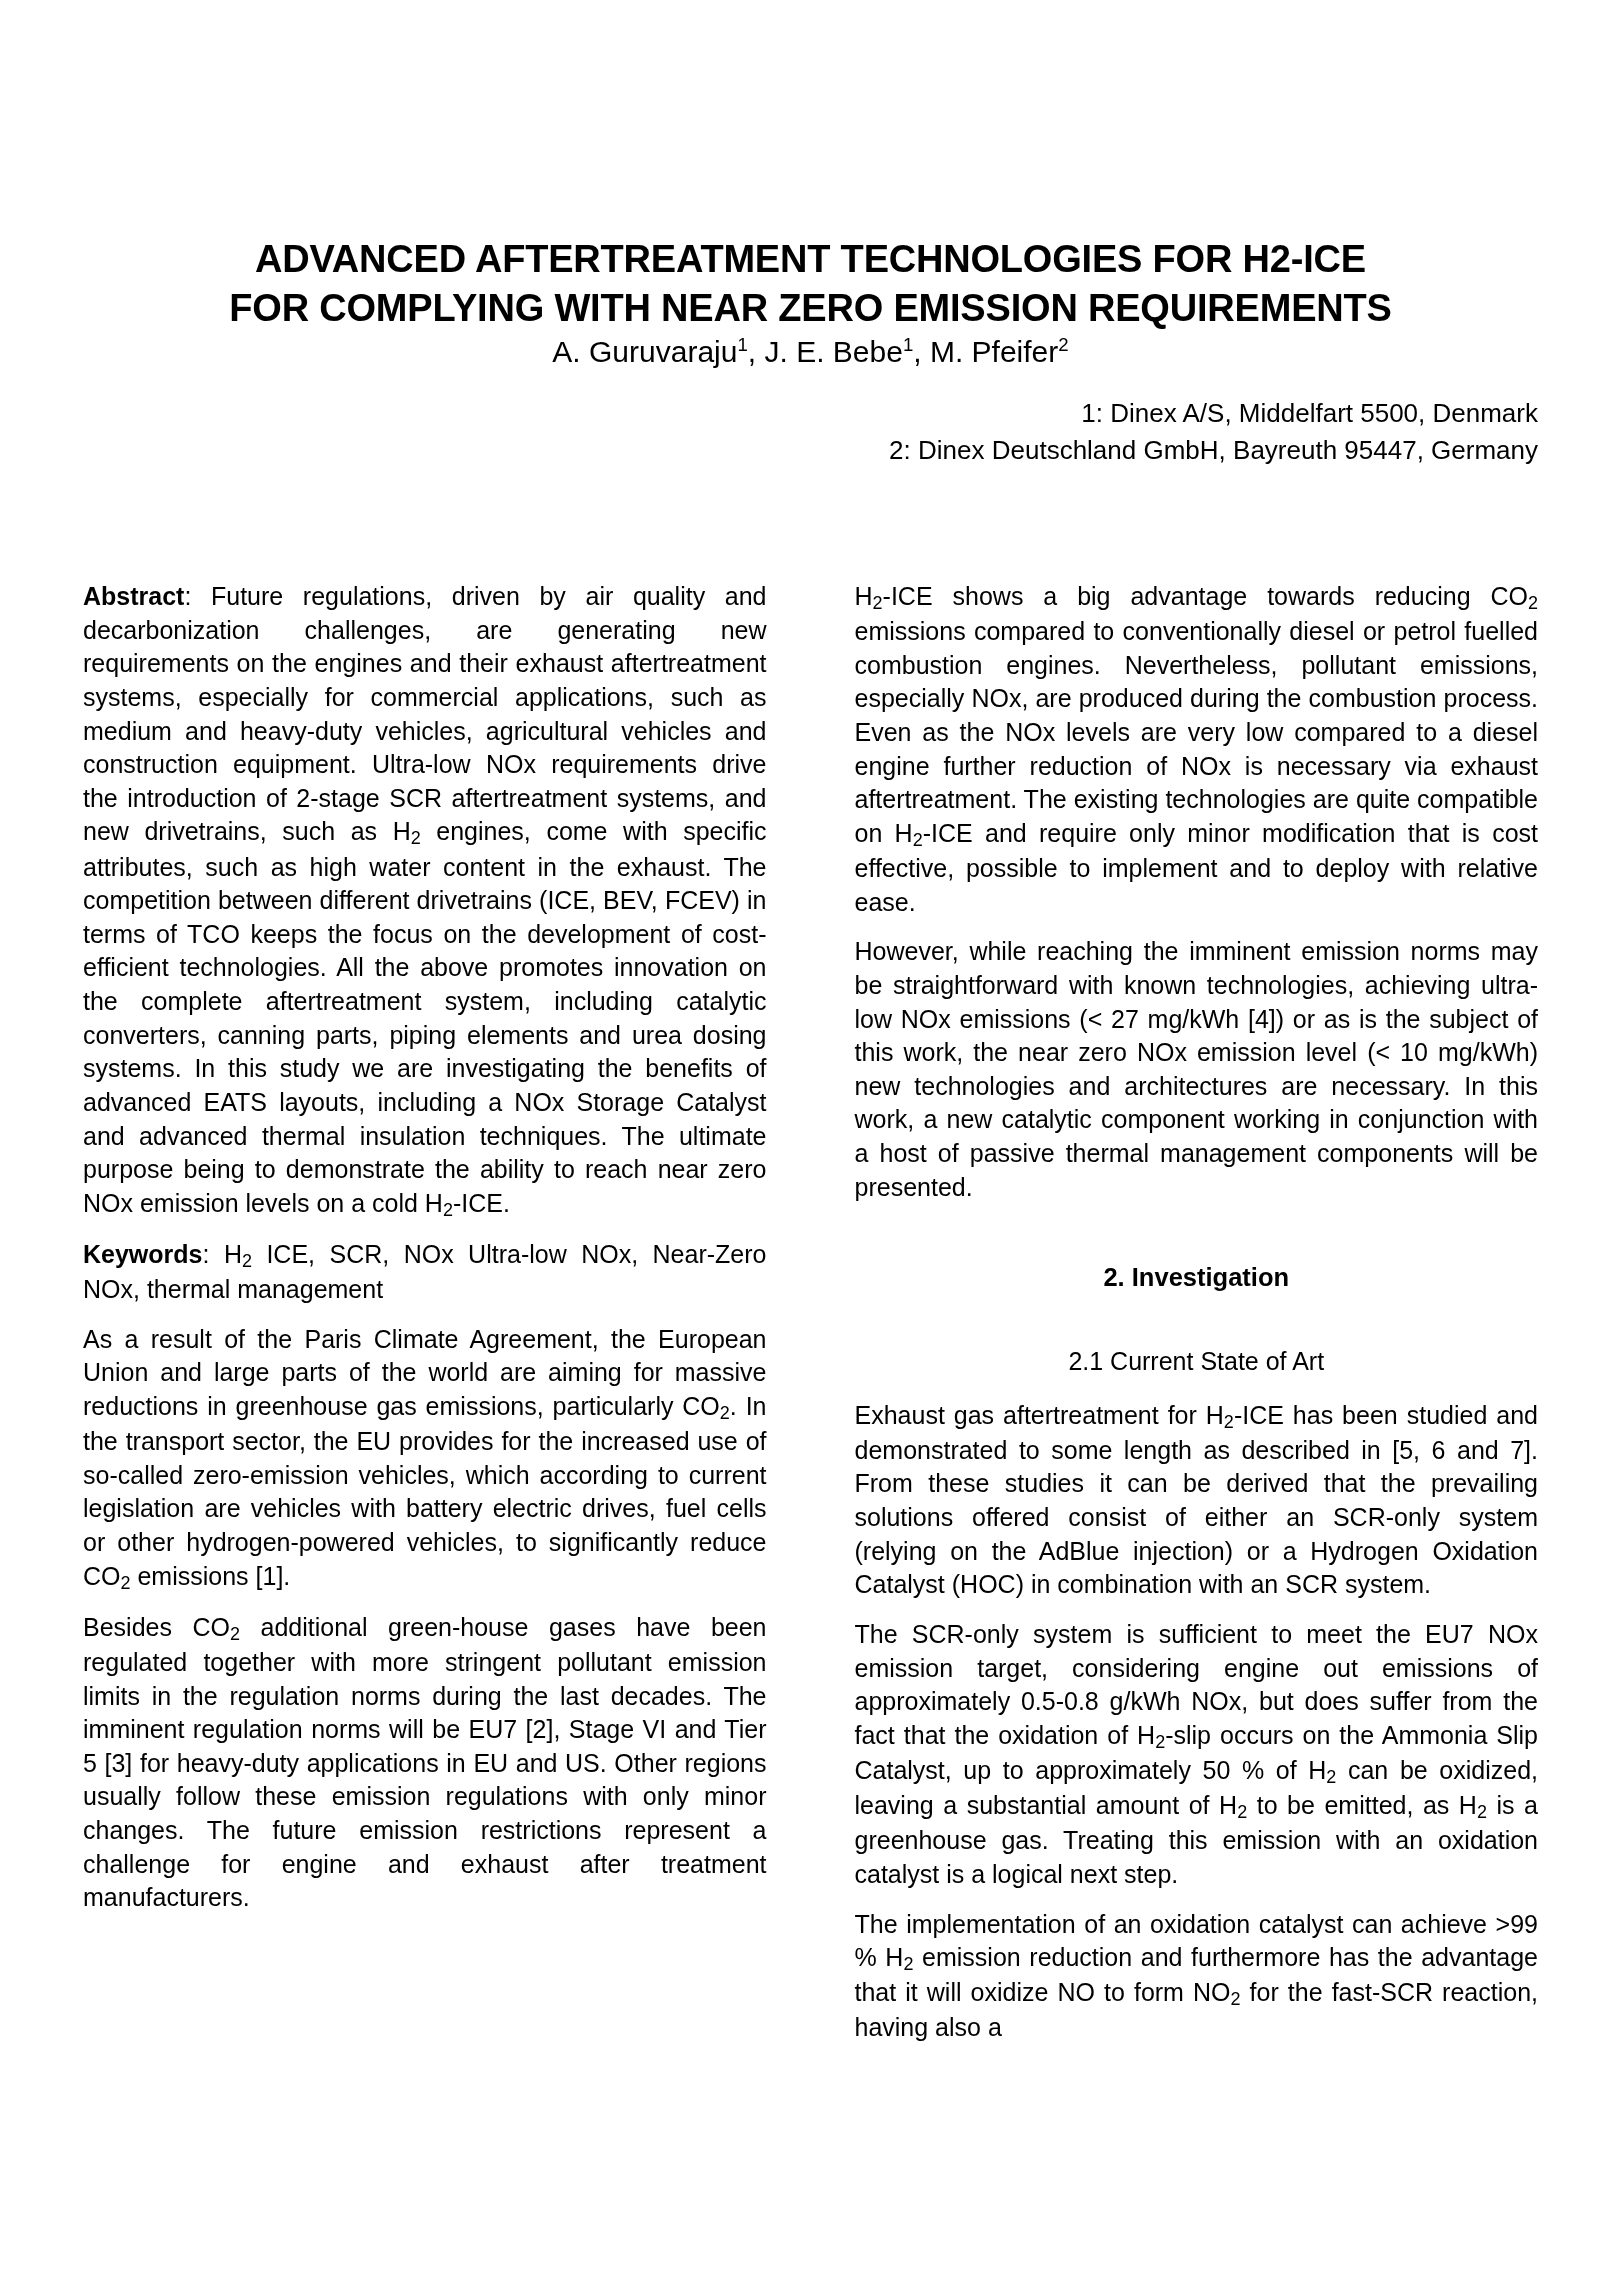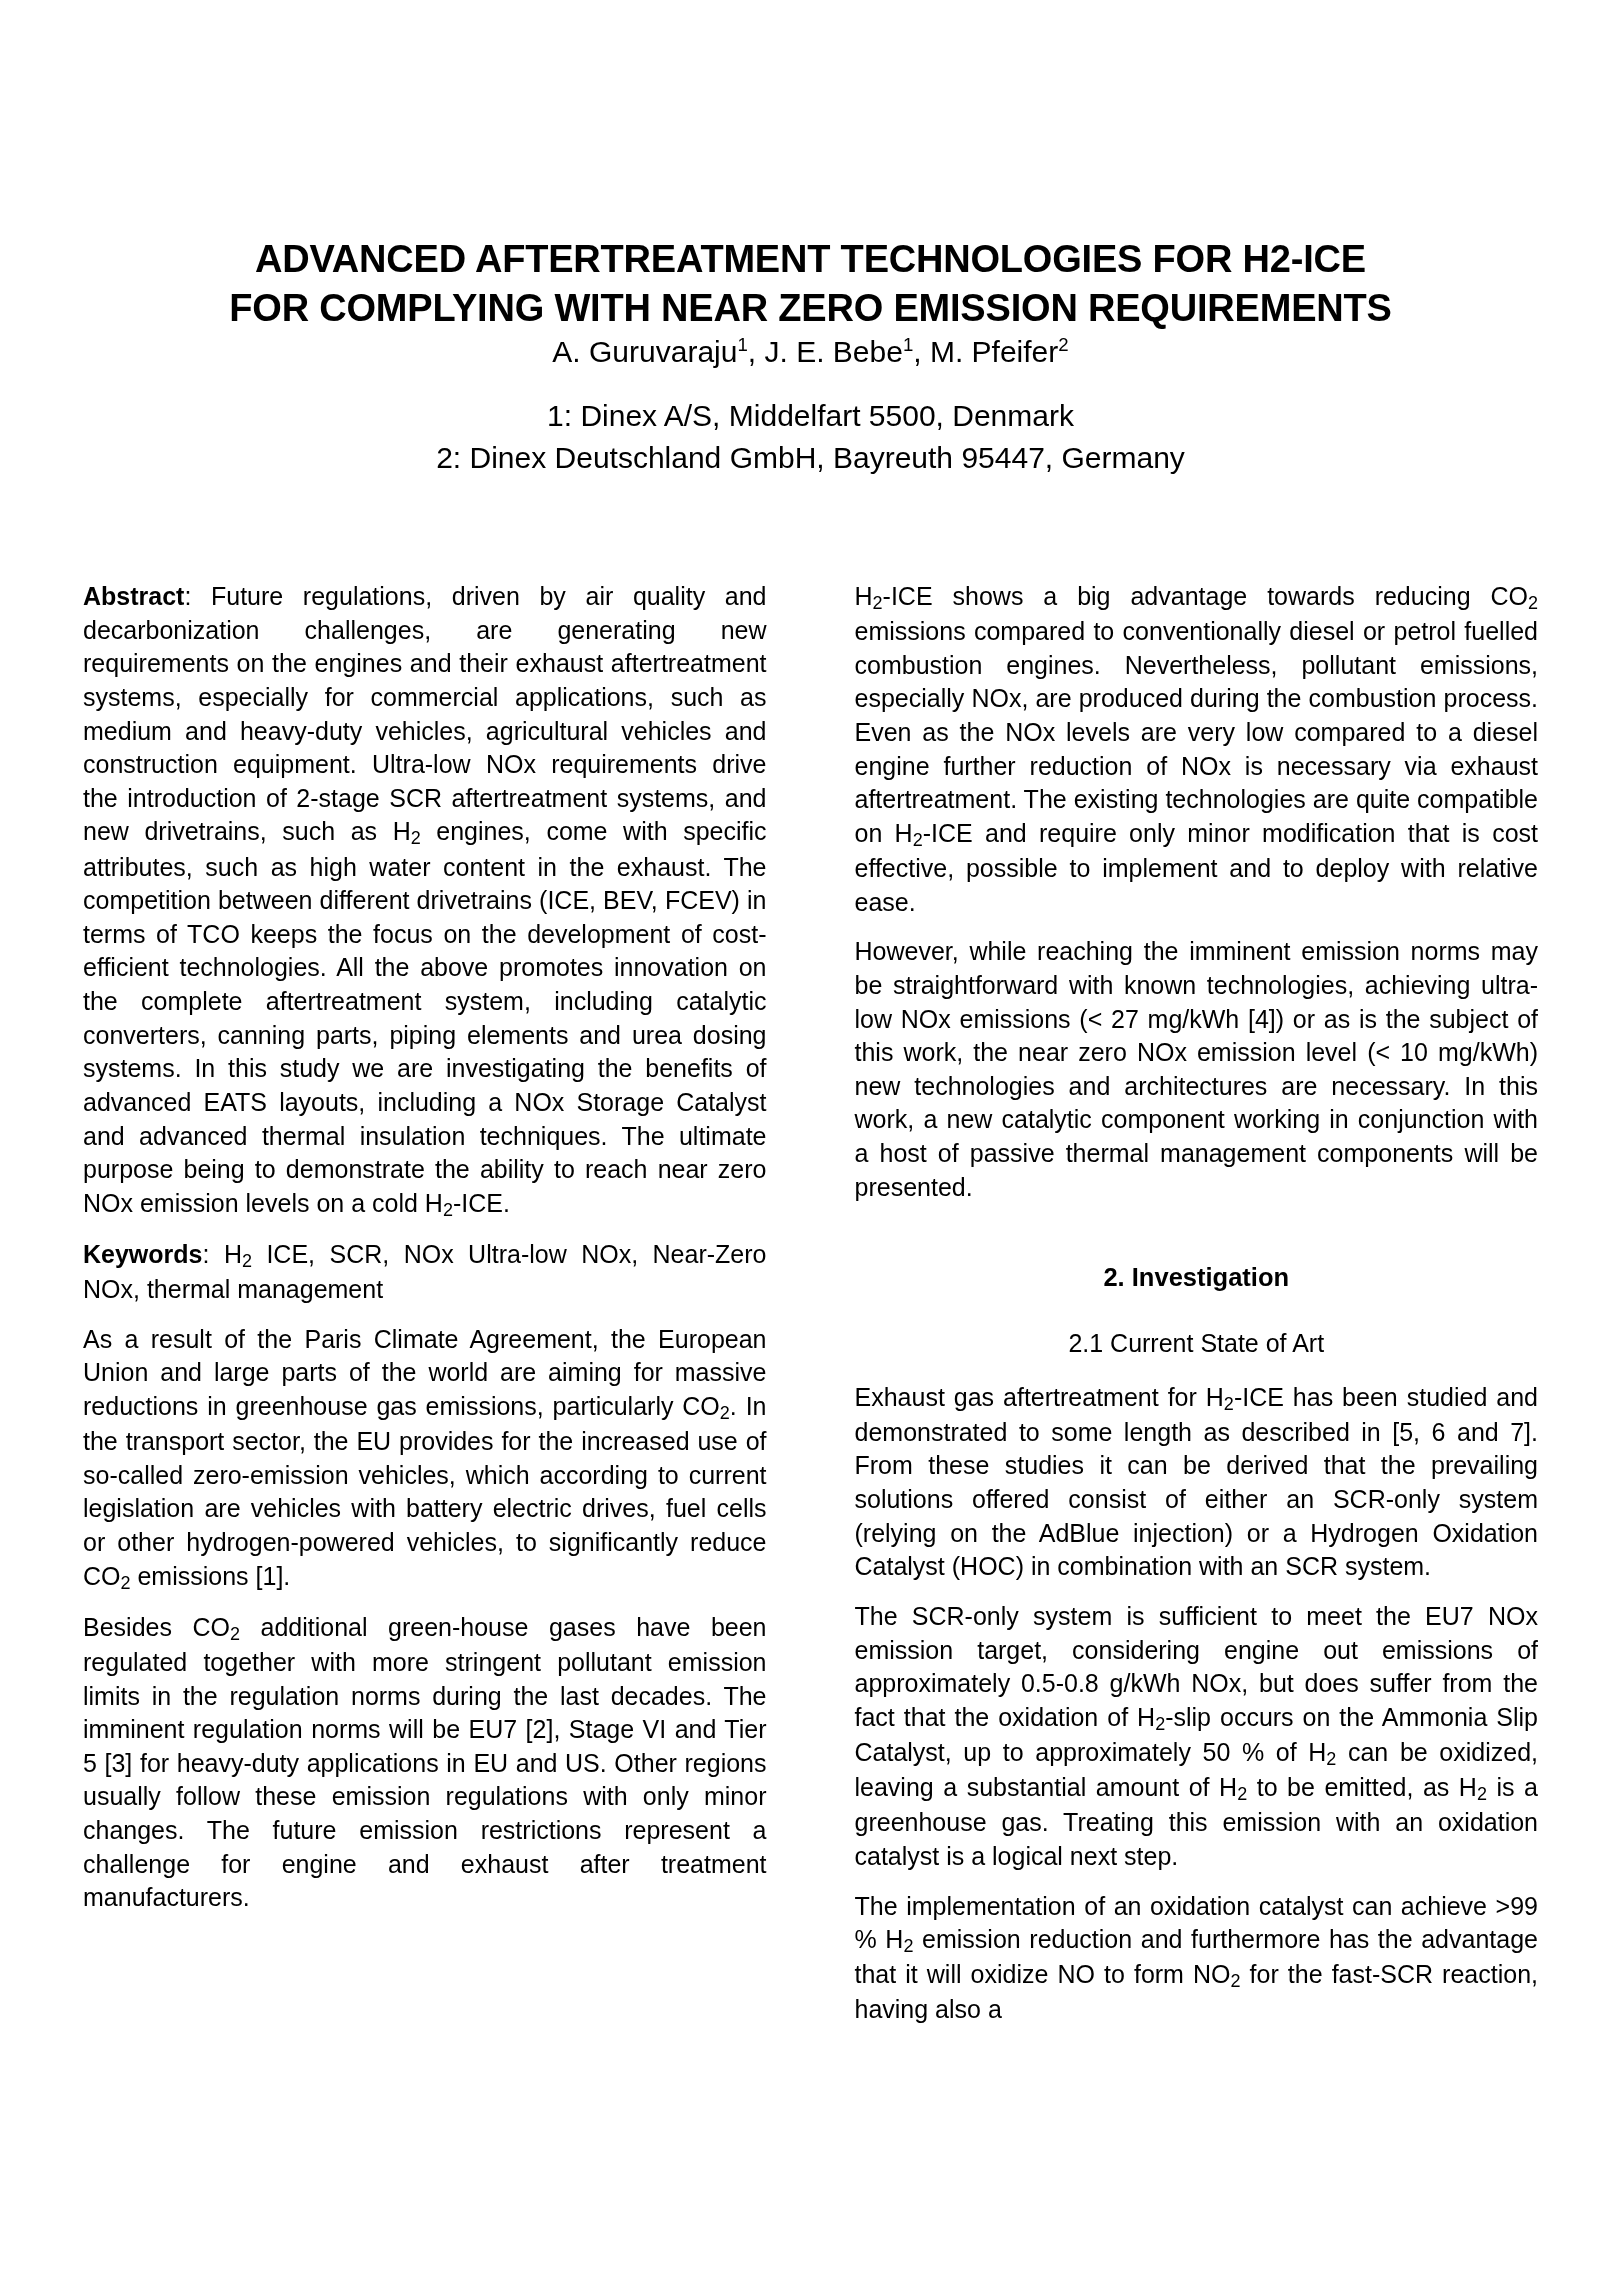--- a/index.html
+++ b/index.html
@@ -35,22 +35,23 @@
     letter-spacing: -0.2px;
     margin: 0;
   }
   .authors {
     font-size: 30px;
     line-height: 1.3;
   }
   .authors sup { font-size: 0.62em; vertical-align: super; }
   .affiliations {
     margin-top: 23.5px;
-    font-size: 30px;
+    font-size: 26px;
     line-height: 1.42;
+    text-align: right;
   }
 
   
   .columns {
     position: absolute;
     left: 83px;
     top: 580px;
     width: 1455px;
     display: flex;
     gap: 88px;
@@ -75,21 +76,21 @@
   .lead-label { font-weight: bold; }
 
   h2.section-heading {
     margin: 0;
     font-size: 25.5px;
     font-weight: bold;
     text-align: center;
     line-height: 1.3;
   }
   .heading-wrap-intro { margin-top: 55px; margin-bottom: 51px; }
-  .heading-wrap-invest { margin-top: 57px; margin-bottom: 33px; }
+  .heading-wrap-invest { margin-top: 57px; margin-bottom: 51px; }
 
   h3.subsection-heading {
     margin: 0 0 19.6px 0;
     font-size: 25px;
     font-weight: normal;
     text-align: center;
     line-height: 1.345;
   }
 
   sub { font-size: 0.72em; vertical-align: -0.22em; }

